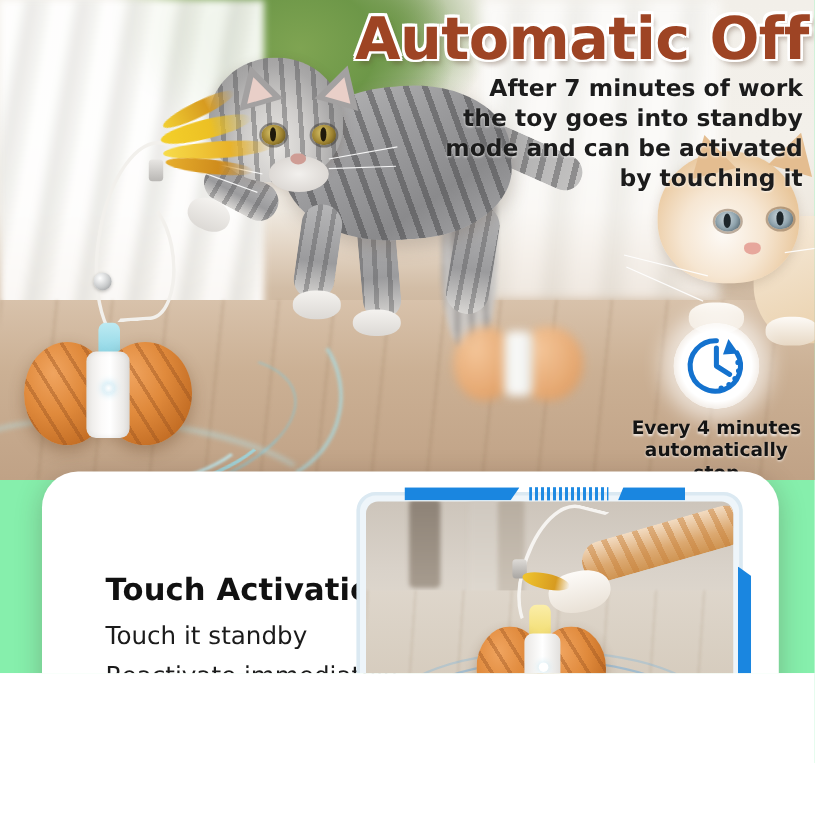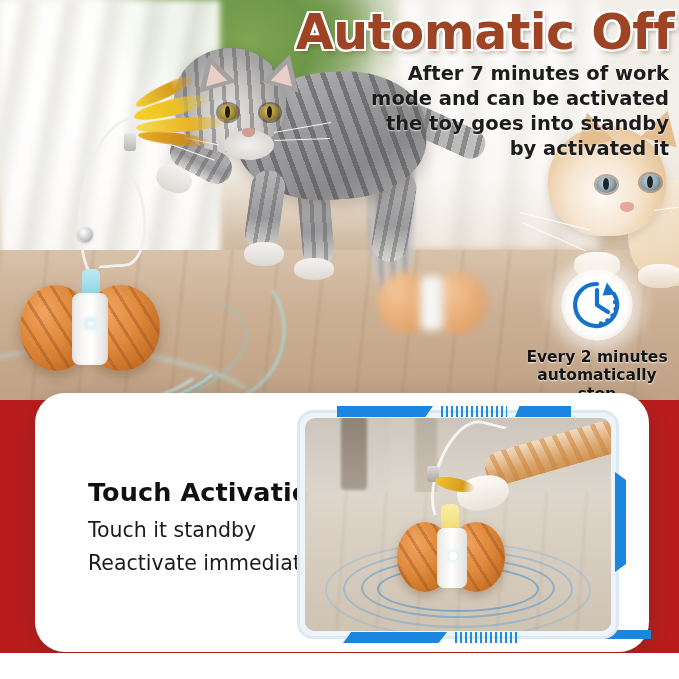--- a/index.html
+++ b/index.html
@@ -1,21 +1,21 @@
 <!DOCTYPE html>
 <html><head>
 <meta charset="utf-8">
 <title>Automatic Off — Cat Toy Product Image</title>
 <style>
   html,body{margin:0;padding:0;background:#fff;}
   body{font-family:"Liberation Sans",sans-serif;}
 
   #stage{
-    position:relative;width:679px;height:653px;overflow:hidden;
-    background:#b91c1c;
+    position:relative;width:679px;height:561px;overflow:hidden;
+    background:#86efac;
   }
 
   
   .scene{
     position:absolute;left:0;top:0;width:679px;height:400px;overflow:hidden;
     background:
       radial-gradient(ellipse 180px 150px at 250px 40px, #7fa452 0%, #6d9748 35%, rgba(150,170,120,0) 72%),
       radial-gradient(ellipse 120px 110px at 175px 20px, #8cb15d 0%, rgba(140,177,93,0) 70%),
       radial-gradient(ellipse 130px 120px at 320px 25px, #6b9245 0%, rgba(107,146,69,0) 70%),
       linear-gradient(to bottom,
@@ -353,39 +353,39 @@
       <div class="wheel left"></div>
       <div class="wheel right"></div>
       <div class="toy-band"></div>
       <div class="toy-led"></div>
     </div>
 
     <div class="headline">Automatic Off</div>
 
     <div class="subhead">
       <div>After 7 minutes of work</div>
+      <div>the toy goes into standby</div>
       <div>mode and can be activated</div>
-      <div>the toy goes into standby</div>
-      <div>by activated it</div>
+      <div>by touching it</div>
     </div>
 
     <div class="clock-badge">
       <svg width="54" height="54" viewBox="0 0 54 54">
         <path d="M27 6 A21 21 0 1 0 44 16" fill="none" stroke="#1472CE" stroke-width="4.2" stroke-linecap="round"></path>
         <path d="M37 4.5 L45.5 16.5 L32.5 17.5 Z" fill="#1472CE"></path>
         <circle cx="45" cy="24" r="2.2" fill="#1472CE"></circle>
         <circle cx="45.5" cy="31" r="2.2" fill="#1472CE"></circle>
         <circle cx="42.5" cy="37.5" r="2.2" fill="#1472CE"></circle>
         <circle cx="37.5" cy="42.5" r="2.2" fill="#1472CE"></circle>
         <circle cx="31" cy="45.5" r="2.2" fill="#1472CE"></circle>
         <path d="M27 12 L27 27 L38 34" fill="none" stroke="#1472CE" stroke-width="4.2" stroke-linecap="round" stroke-linejoin="round"></path>
       </svg>
     </div>
     <div class="clock-cap">
-      <div>Every 2 minutes</div>
+      <div>Every 4 minutes</div>
       <div>automatically stop</div>
     </div>
   </div>
 
   <div class="card">
     <div class="card-title">Touch Activation</div>
     <div class="card-line l1">Touch it standby</div>
     <div class="card-line l2">Reactivate immediately</div>
 
     <div class="card-blue-edge"></div>

